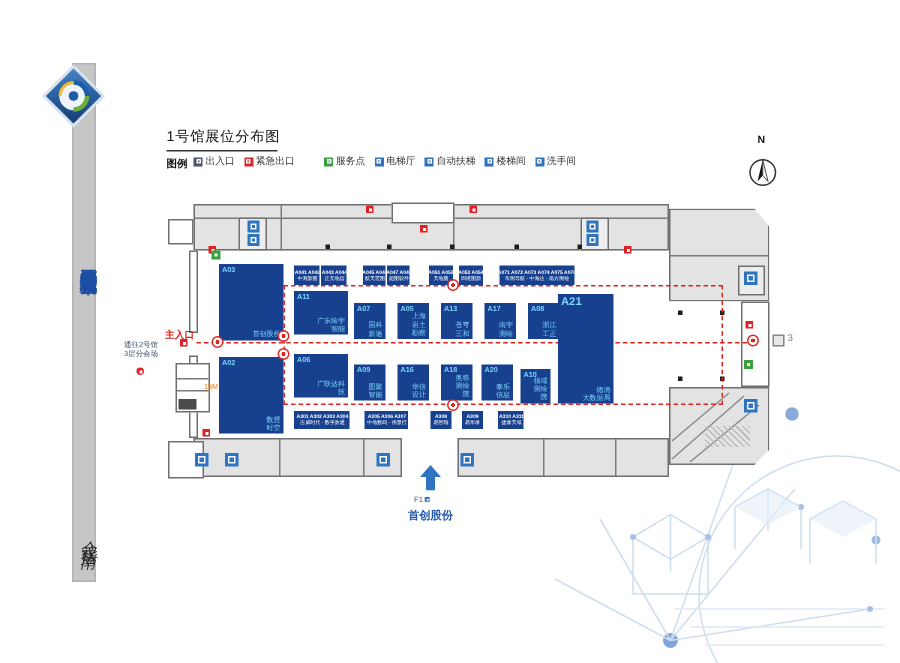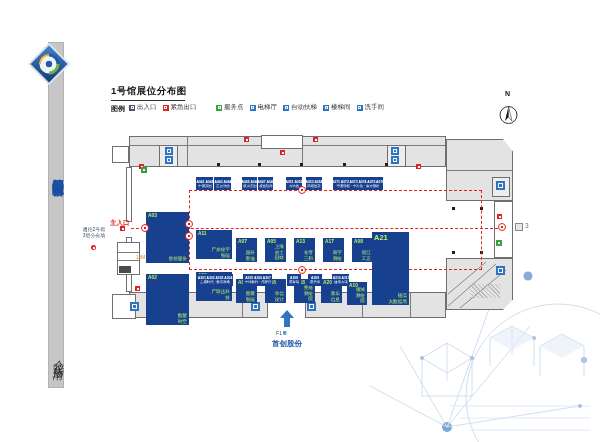--- a/index.html
+++ b/index.html
@@ -6,21 +6,21 @@
   #app{position:relative;width:600px;height:442px;background:#fff;overflow:hidden;
        font-family:"Liberation Sans","DejaVu Sans",sans-serif;color:#222;}
   .abs{position:absolute;}
   
   .sbar{position:absolute;left:48px;top:42px;width:16px;height:346px;background:#c6c6c6;border:1px solid #b2b2b2;box-sizing:border-box;}
   .conf{position:absolute;left:47px;top:88px;width:18px;height:170px;writing-mode:vertical-rl;
         font-size:11.5px;font-weight:700;color:#1b4ea3;letter-spacing:.5px;text-align:left;display:flex;justify-content:center;}
   .guide{position:absolute;left:47px;top:326px;width:18px;height:64px;writing-mode:vertical-rl;
         font-size:10.5px;font-style:italic;font-family:"DejaVu Serif",serif;color:#2a2a2a;letter-spacing:3px;display:flex;justify-content:center;}
   
-  .htitle{position:absolute;left:111px;top:85px;font-size:9.5px;font-weight:700;color:#111;letter-spacing:.5px;}
+  .htitle{position:absolute;left:111px;top:85px;font-size:9.5px;font-weight:400;color:#111;letter-spacing:.5px;}
   .hu{position:absolute;left:111px;top:100px;width:74px;height:0;border-top:1.3px solid #333;}
   .lgl{position:absolute;left:111px;top:104px;font-size:7px;font-weight:700;color:#111;}
   .lgrp{position:absolute;top:103px;display:flex;gap:6px;align-items:center;font-size:6.5px;color:#333;}
   .lgi{display:inline-flex;gap:2px;align-items:center;}
   .sq{width:6px;height:6px;display:inline-block;position:relative;}
   .sq::after{content:"";position:absolute;inset:1.5px;border:.5px solid rgba(255,255,255,.95);}
   .c-dark{background:#4a5668;} .c-red{background:#d7282d;} .c-green{background:#39a23f;} .c-blue{background:#2e74c0;}
   
   .wall{position:absolute;background:#e3e3e3;border:1px solid #6f6f6f;box-sizing:border-box;z-index:2;}
   .wallw{position:absolute;background:#fff;border:1px solid #6f6f6f;box-sizing:border-box;z-index:2;}
@@ -30,21 +30,21 @@
   .icb,.icg,.icr{position:absolute;z-index:4;}
   .icb{background:#2e74c0;} .icg{background:#39a23f;} .icr{background:#e02125;}
   .icb::after,.icg::after{content:"";position:absolute;inset:2px;border:.6px solid rgba(255,255,255,.95);}
   .icr::after{content:"";position:absolute;left:1.5px;top:1.5px;width:2px;height:2px;background:#fff;}
   
   .dash{position:absolute;border-top:1px dashed #e0231f;z-index:3;}
   .loop{position:absolute;border:1px dashed #e0231f;z-index:3;}
   .rmark{position:absolute;width:8px;height:8px;border:1.3px solid #e0231f;border-radius:50%;box-sizing:border-box;
          background:radial-gradient(circle at 50% 50%, #e0231f 0 1.3px, #fff 1.4px);z-index:6;}
   
-  .booth{position:absolute;background:#17418f;color:#bef264;z-index:4;margin-top:36px;}
+  .booth{position:absolute;background:#17418f;color:#7dd3fc;z-index:4;}
   .bid{position:absolute;left:2px;top:1px;font-size:8px;font-weight:700;transform:scale(.6);transform-origin:0 0;white-space:nowrap;}
   .bname{position:absolute;right:2px;bottom:1px;font-size:8px;transform:scale(.58);transform-origin:100% 100%;
          text-align:right;white-space:pre-line;line-height:1.2;}
   .bigid{font-size:10px;transform:scale(.75);}
   .cell{position:absolute;background:#17418f;color:#fff;overflow:hidden;z-index:4;}
   .ct{position:absolute;left:50%;top:50%;width:220px;transform:translate(-50%,-50%) scale(.42);
       text-align:center;line-height:1.3;font-size:8px;}
   .ct .cd{font-weight:600;}
   
   .lredbig{position:absolute;font-size:6.5px;font-weight:700;color:#e0231f;z-index:7;white-space:nowrap;}

